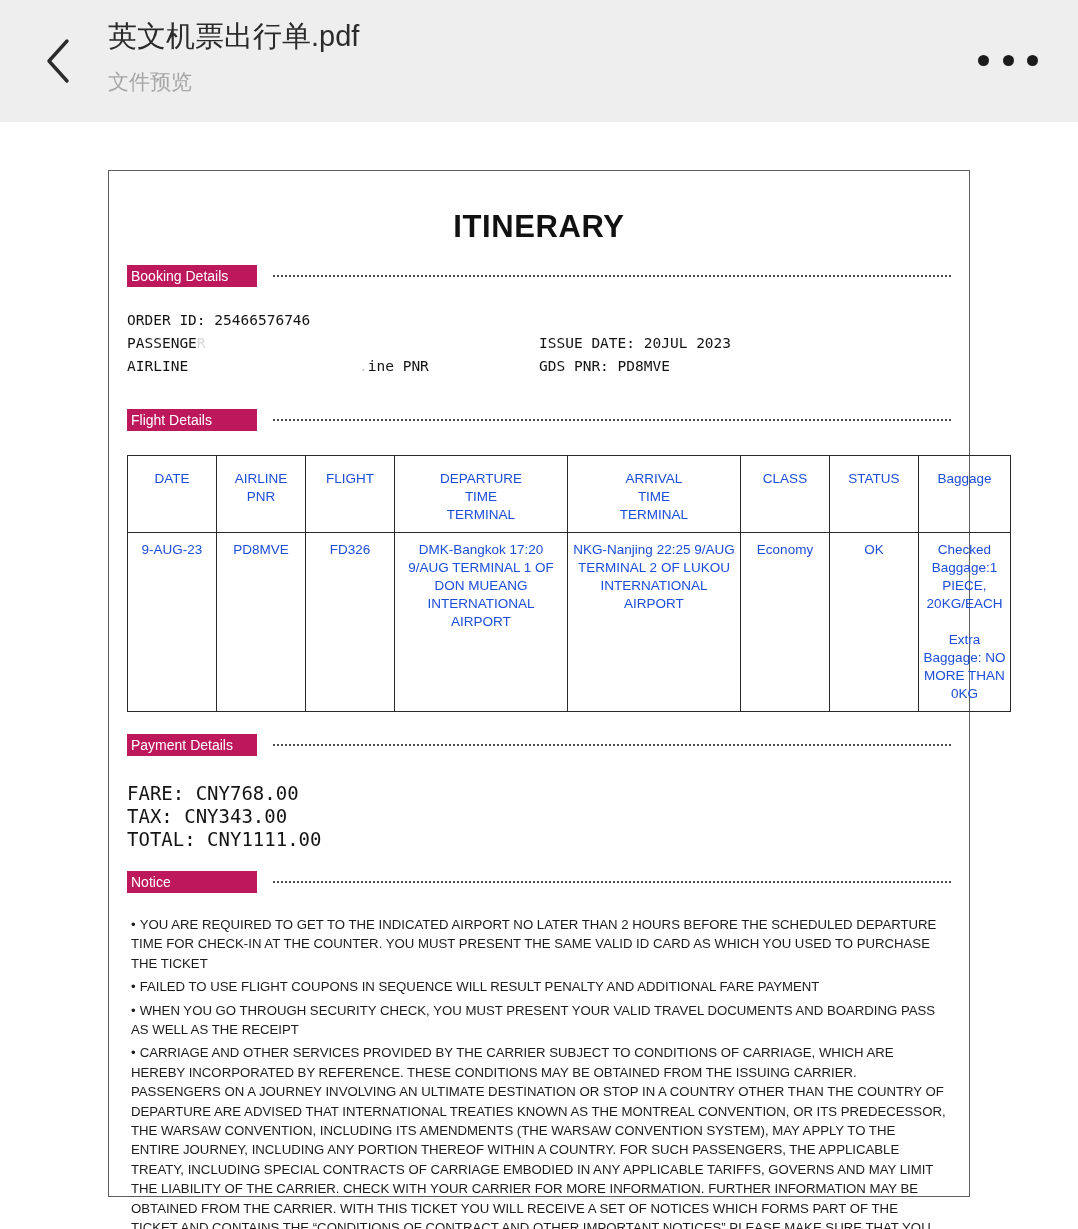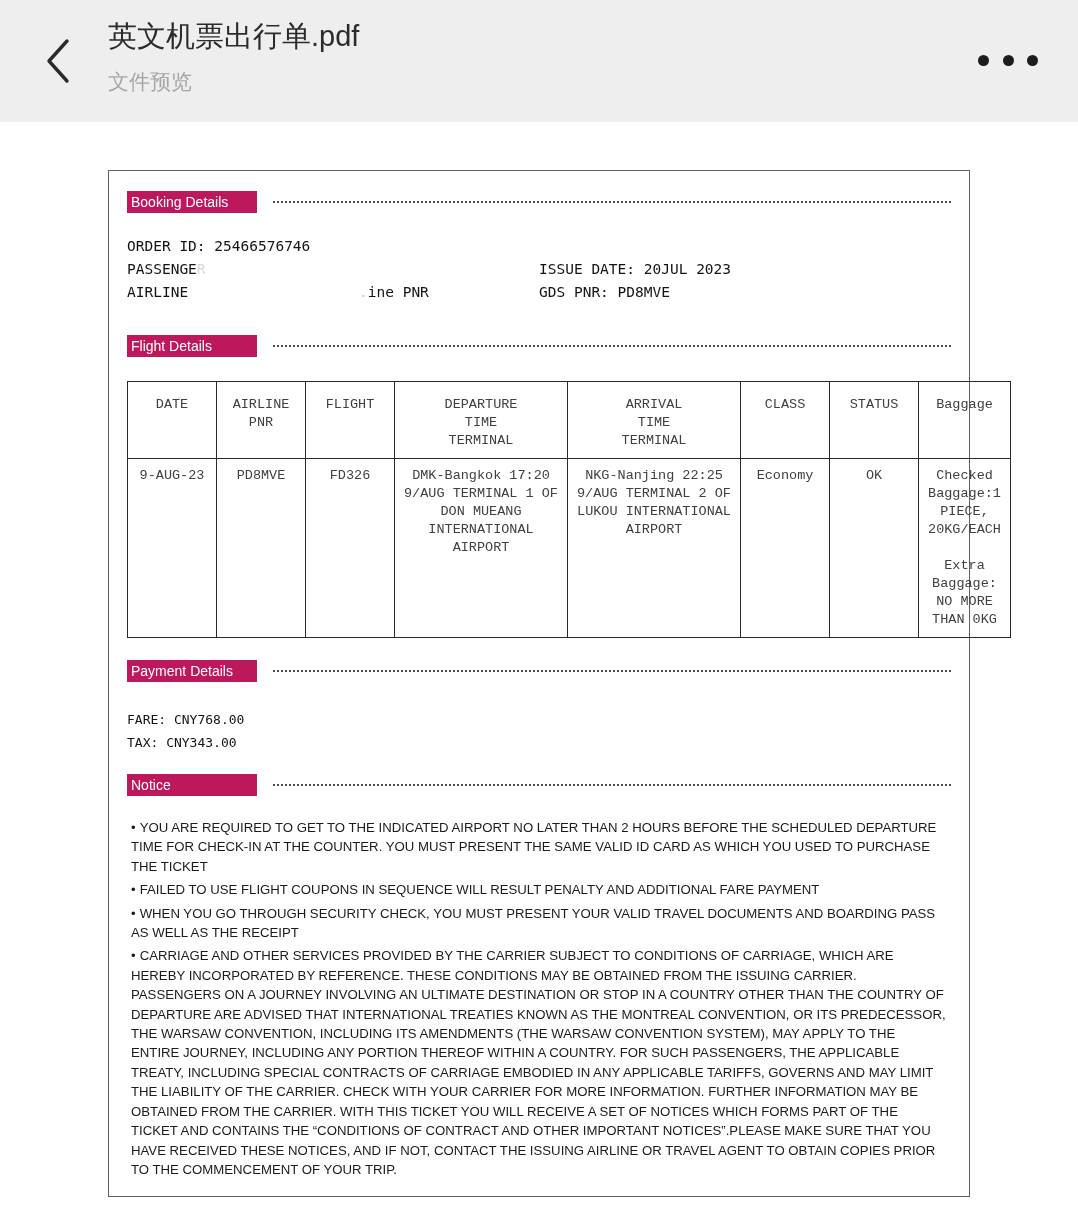--- a/index.html
+++ b/index.html
@@ -149,22 +149,22 @@
     top: 46px;
   }
   .frag-pnr .dimdot { color: #c9c9c9; }
 
   
   .flight-wrap { margin: 24px 0 0 18px; }
   table.flight {
     border-collapse: collapse;
     table-layout: fixed;
     width: 827px;
-    font-family: Liberation Mono, monospace;
-    color: #404040;
+    font-family: Liberation Sans, sans-serif;
+    color: #1d4ed8;
   }
   table.flight th,
   table.flight td {
     border: 1px solid #2a2a2a;
     text-align: center;
     vertical-align: top;
     padding: 8px 3px;
     font-weight: normal;
     font-size: 13.5px;
     line-height: 18px;
@@ -178,21 +178,21 @@
   .col-dep { width: 166px; }
   .col-arr { width: 166px; }
   .col-class { width: 82px; }
   .col-status { width: 82px; }
   .col-bag { width: 85px; }
   .bag-cell .gap { display: block; height: 18px; }
 
   
   .payment-body {
     margin: 26px 0 0 18px;
-    font-size: 13px;
+    font-size: 19px;
     line-height: 23px;
   }
 
   
   .notice-body {
     margin: 22px 22px 0 22px;
     font-family: "Liberation Sans", sans-serif;
     font-size: 13.2px;
     line-height: 19.4px;
     color: #1b1b1b;
@@ -227,20 +227,21 @@
   <div class="more-button">
     <i></i>
     <i></i>
     <i></i>
   </div>
 </div>
 
 <div class="doc-scroll">
   <div class="doc-page">
 
+    <div class="itinerary-title">ITINERARY</div>
 
     <div class="spacer-booking"></div>
     <div class="section-head">
       <div class="section-badge">Booking Details</div>
       <div class="section-rule"></div>
     </div>
 
     <div class="booking-body mono">
       <div class="booking-left">
         <div>ORDER ID: 25466576746</div>
@@ -324,20 +325,21 @@
 
     <div class="spacer-payment"></div>
     <div class="section-head">
       <div class="section-badge">Payment Details</div>
       <div class="section-rule"></div>
     </div>
 
     <div class="payment-body mono">
       <div>FARE: CNY768.00</div>
       <div>TAX: CNY343.00</div>
+      <div>TOTAL: CNY1111.00</div>
     </div>
 
     <div class="spacer-notice"></div>
     <div class="section-head">
       <div class="section-badge">Notice</div>
       <div class="section-rule"></div>
     </div>
 
     <div class="notice-body">
       <p class="notice-item"><span class="bullet">•</span><span>YOU ARE REQUIRED TO GET TO THE INDICATED AIRPORT NO LATER THAN 2 HOURS BEFORE THE SCHEDULED DEPARTURE TIME FOR CHECK-IN AT THE COUNTER. YOU MUST PRESENT THE SAME VALID ID CARD AS WHICH YOU USED TO PURCHASE THE TICKET</span></p>

